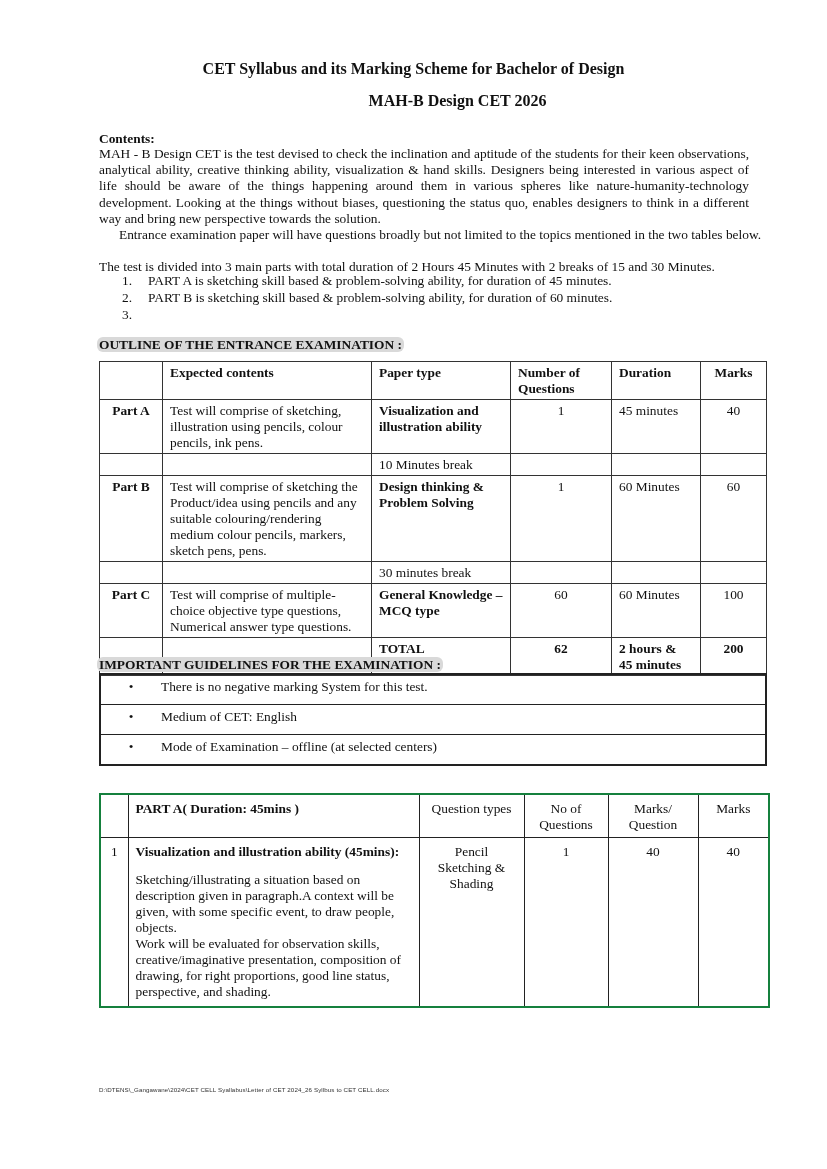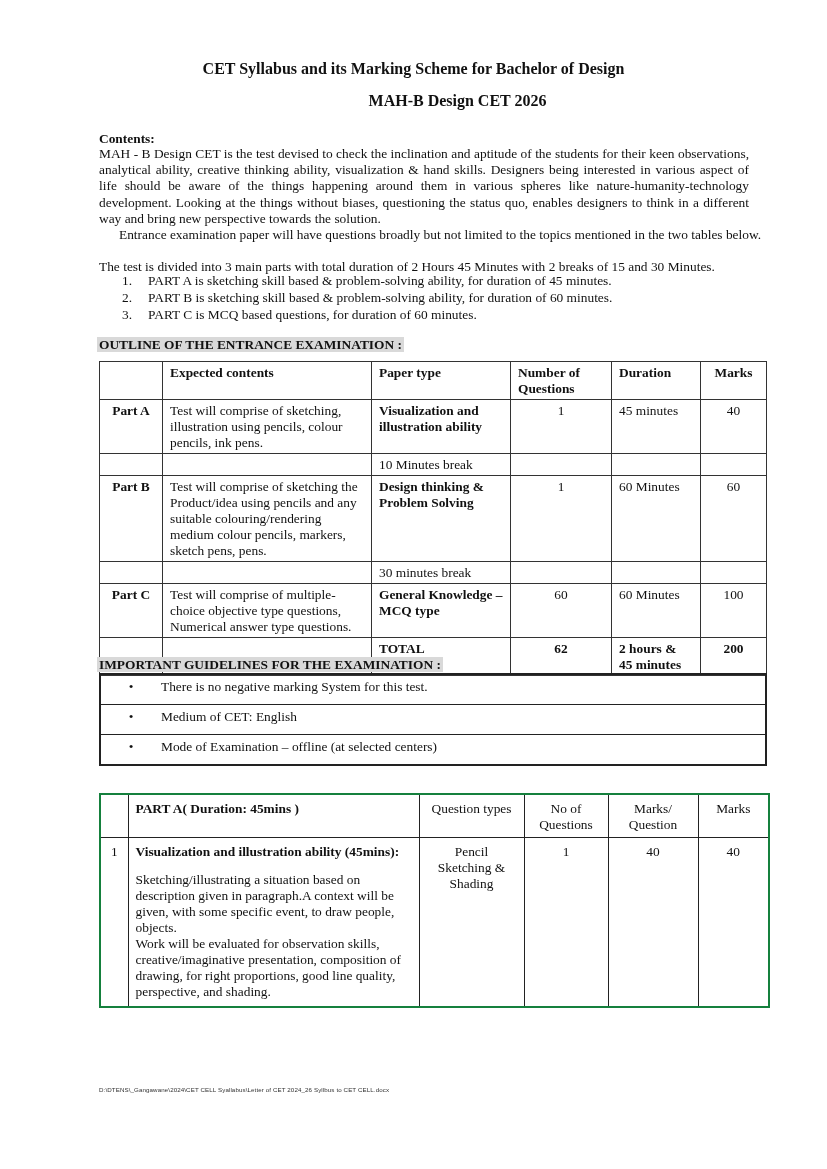--- a/index.html
+++ b/index.html
@@ -14,21 +14,21 @@
   .body-block { left: 99px; width: 650px; line-height: 16.2px; }
   #contents-label { top: 131px; font-weight: bold; }
   #para1 { top: 146px; text-align: justify; }
   #para2 { top: 227px; text-align: justify; margin-left: 20px; }
   #para3 { top: 259px; }
   .olist { left: 122px; width: 620px; line-height: 16.8px; }
   #olist { top: 273px; }
   .olist-item { display: flex; }
   .olist-num { width: 26px; }
   .section-heading {
-    font-weight: bold; background: #d9d9d9; padding: 0 2px; line-height: 15px; display: inline-block;
+    font-weight: bold; background: #d9d9d9; padding: 0 2px; line-height: 15px; display: inline-block; border-radius: 6px;
   }
   #outline-heading { left: 97px; top: 337px; }
   #guidelines-heading { left: 97px; top: 657px; }
 
   table { border-collapse: collapse; position: absolute; table-layout: fixed; }
   td, th { border: 1px solid #333; vertical-align: top; padding: 2px 7px 2px 7px; font-size: 13.4px; line-height: 16px; font-weight: normal; text-align: left; }
   .b { font-weight: bold; }
   .c { text-align: center; }
 
   #outline-table { left: 99px; top: 361px; width: 667px; }
@@ -57,21 +57,20 @@
   <div class="olist-item">
     <span class="olist-num">1.</span>
     <span>PART A is sketching skill based &amp; problem-solving ability, for duration of 45 minutes.</span>
   </div>
   <div class="olist-item">
     <span class="olist-num">2.</span>
     <span>PART B is sketching skill based &amp; problem-solving ability, for duration of 60 minutes.</span>
   </div>
   <div class="olist-item">
     <span class="olist-num">3.</span>
-    <span>PART C is MCQ based questions, for duration of 60 minutes.</span>
   </div>
 </div>
 
 <div class="abs section-heading" id="outline-heading">OUTLINE OF THE ENTRANCE EXAMINATION :</div>
 
 <table id="outline-table">
   <colgroup>
     <col style="width:63px">
       <col style="width:209px">
       <col style="width:139px">
@@ -172,21 +171,21 @@
     <td class="c">No of Questions</td>
     <td class="c">Marks/ Question</td>
     <td class="c">Marks</td>
   </tr>
   <tr>
     <td class="c">1</td>
     <td>
       <div class="b">Visualization and illustration ability (45mins):</div>
       <div class="gap"></div>
       <div>Sketching/illustrating a situation based on description given in paragraph.A context will be given, with some specific event, to draw people, objects.</div>
-      <div style="padding-bottom:4px">Work will be evaluated for observation skills, creative/imaginative presentation, composition of drawing, for right proportions, good line quality, perspective, and shading.</div>
+      <div style="padding-bottom:4px">Work will be evaluated for observation skills, creative/imaginative presentation, composition of drawing, for right proportions, good line status, perspective, and shading.</div>
     </td>
     <td class="c">Pencil Sketching &amp; Shading</td>
     <td class="c">1</td>
     <td class="c">40</td>
     <td class="c">40</td>
   </tr>
 </tbody>
   </table>
 
 <div class="abs footer">D:\DTENS\_Gangawane\2024\CET CELL Syallabus\Letter of CET 2024_26 Syllbus to CET CELL.docx</div>

